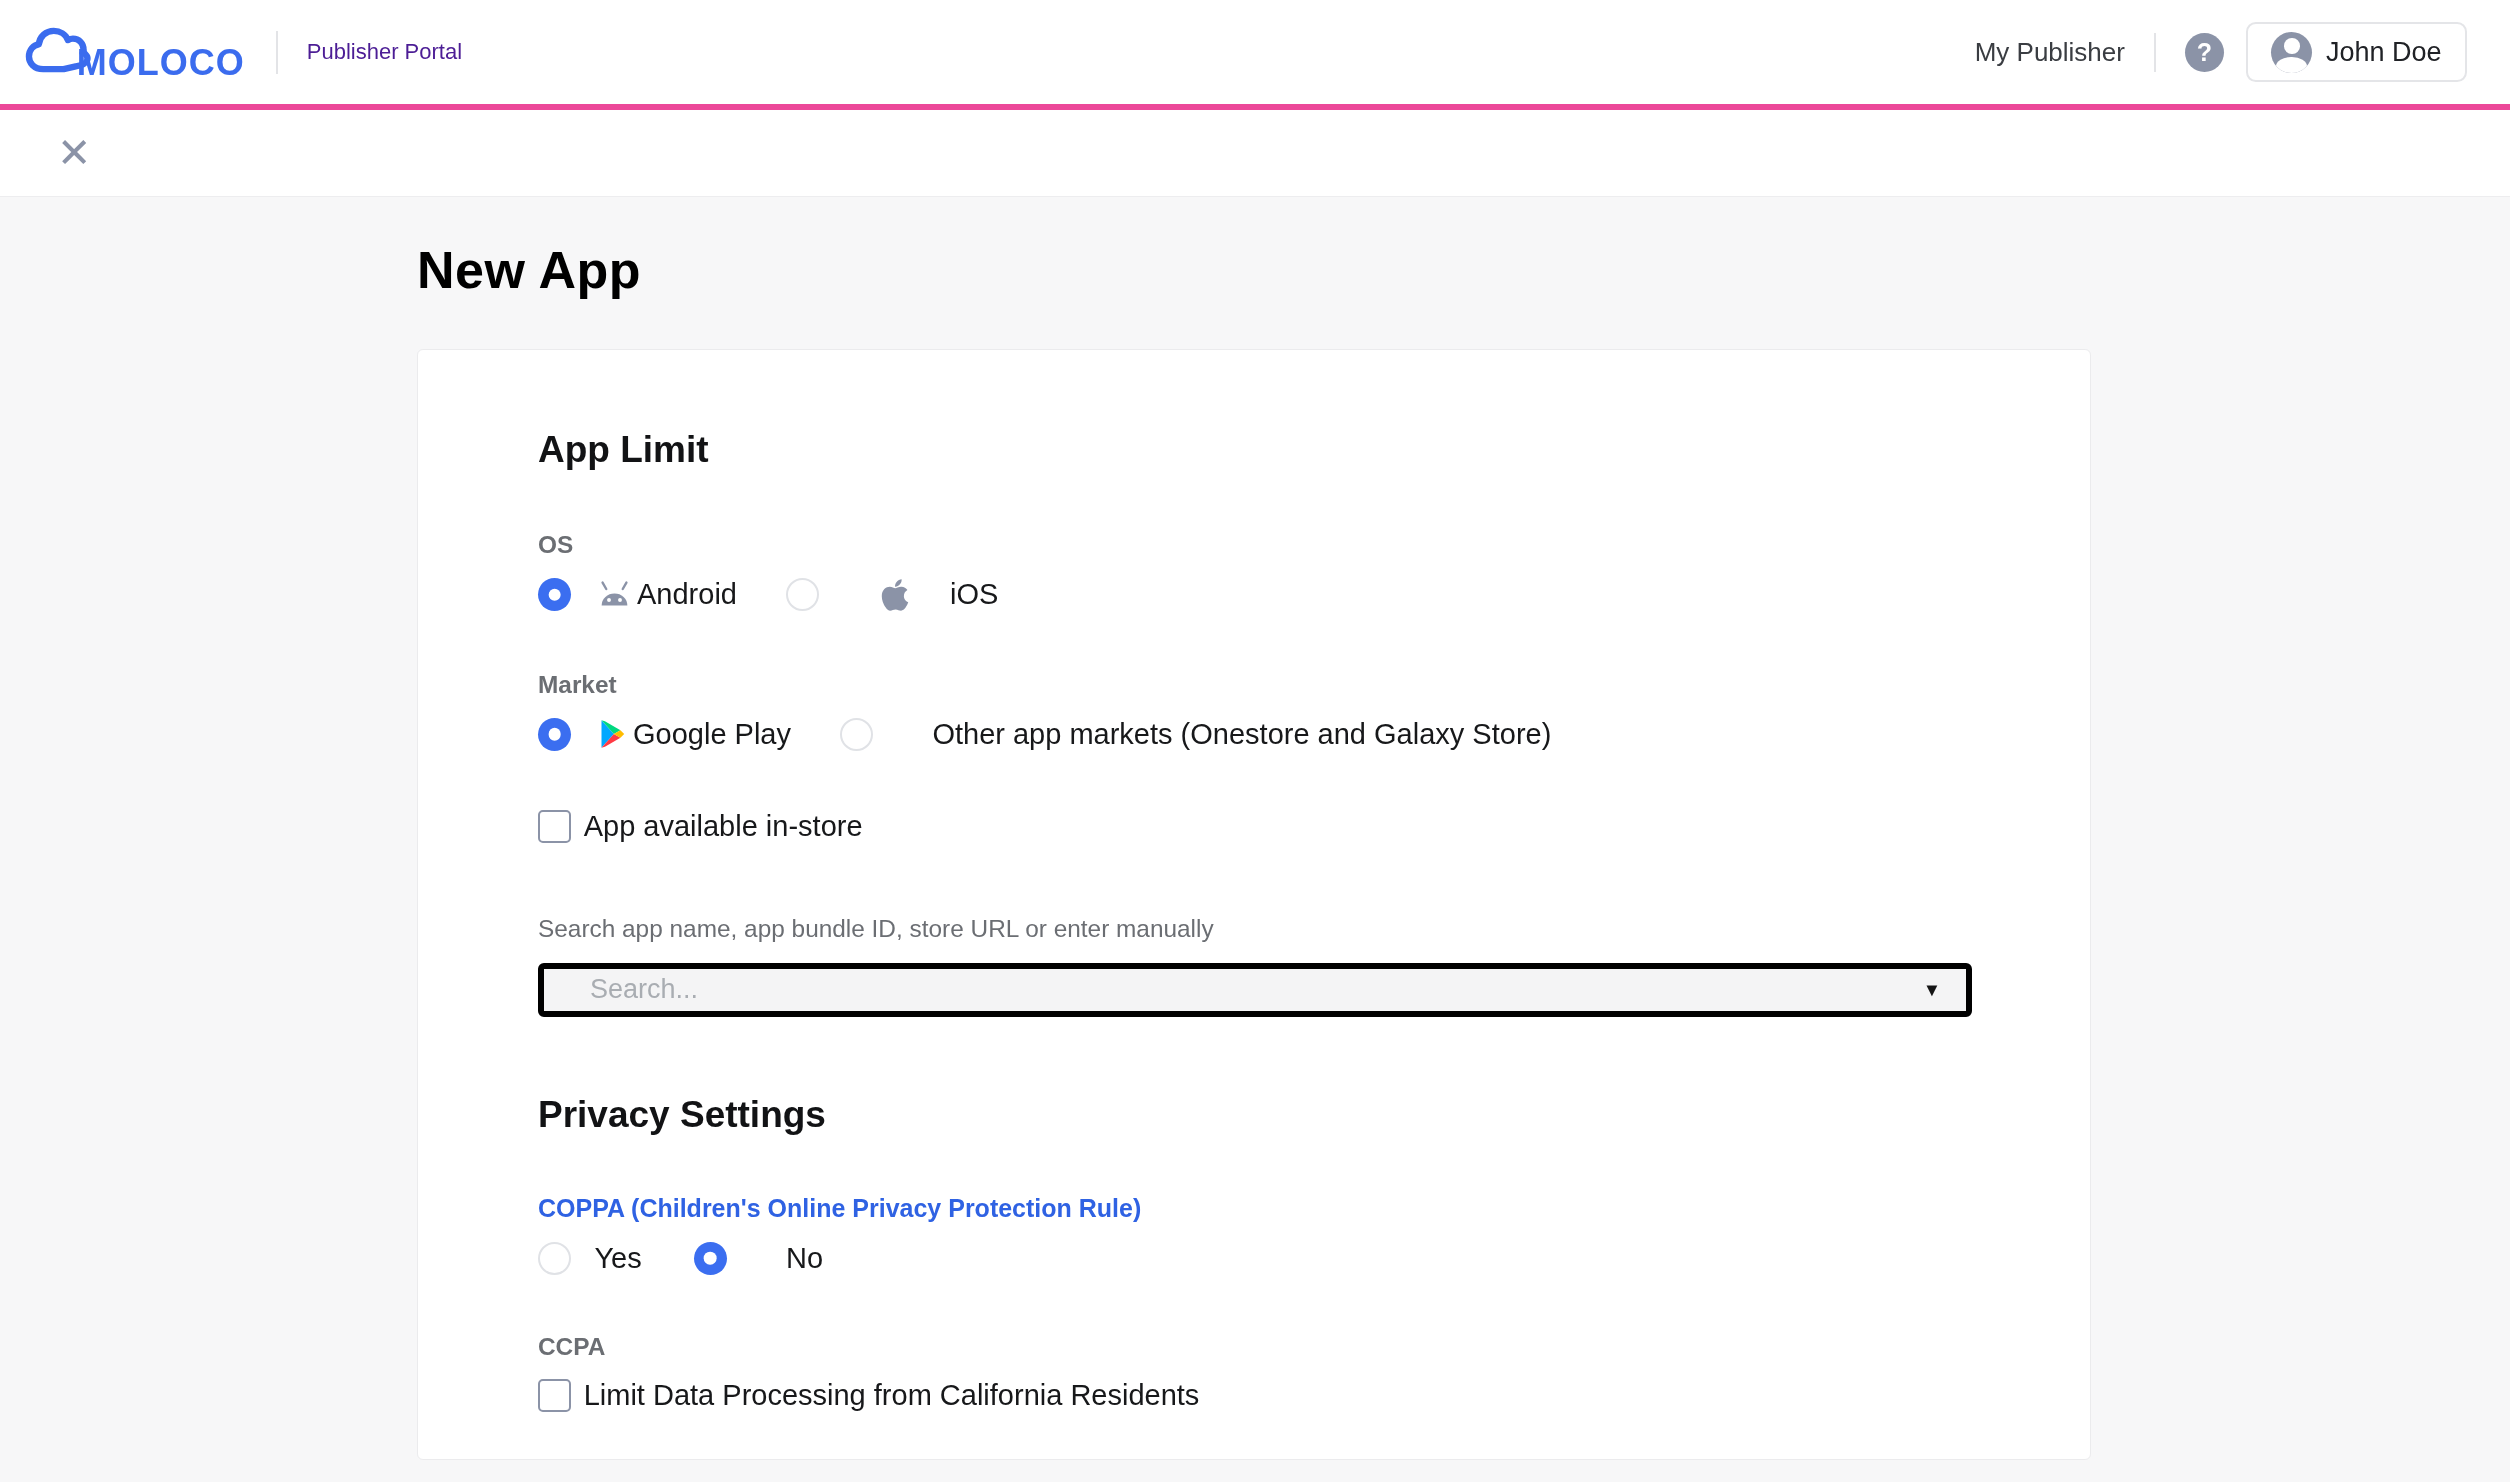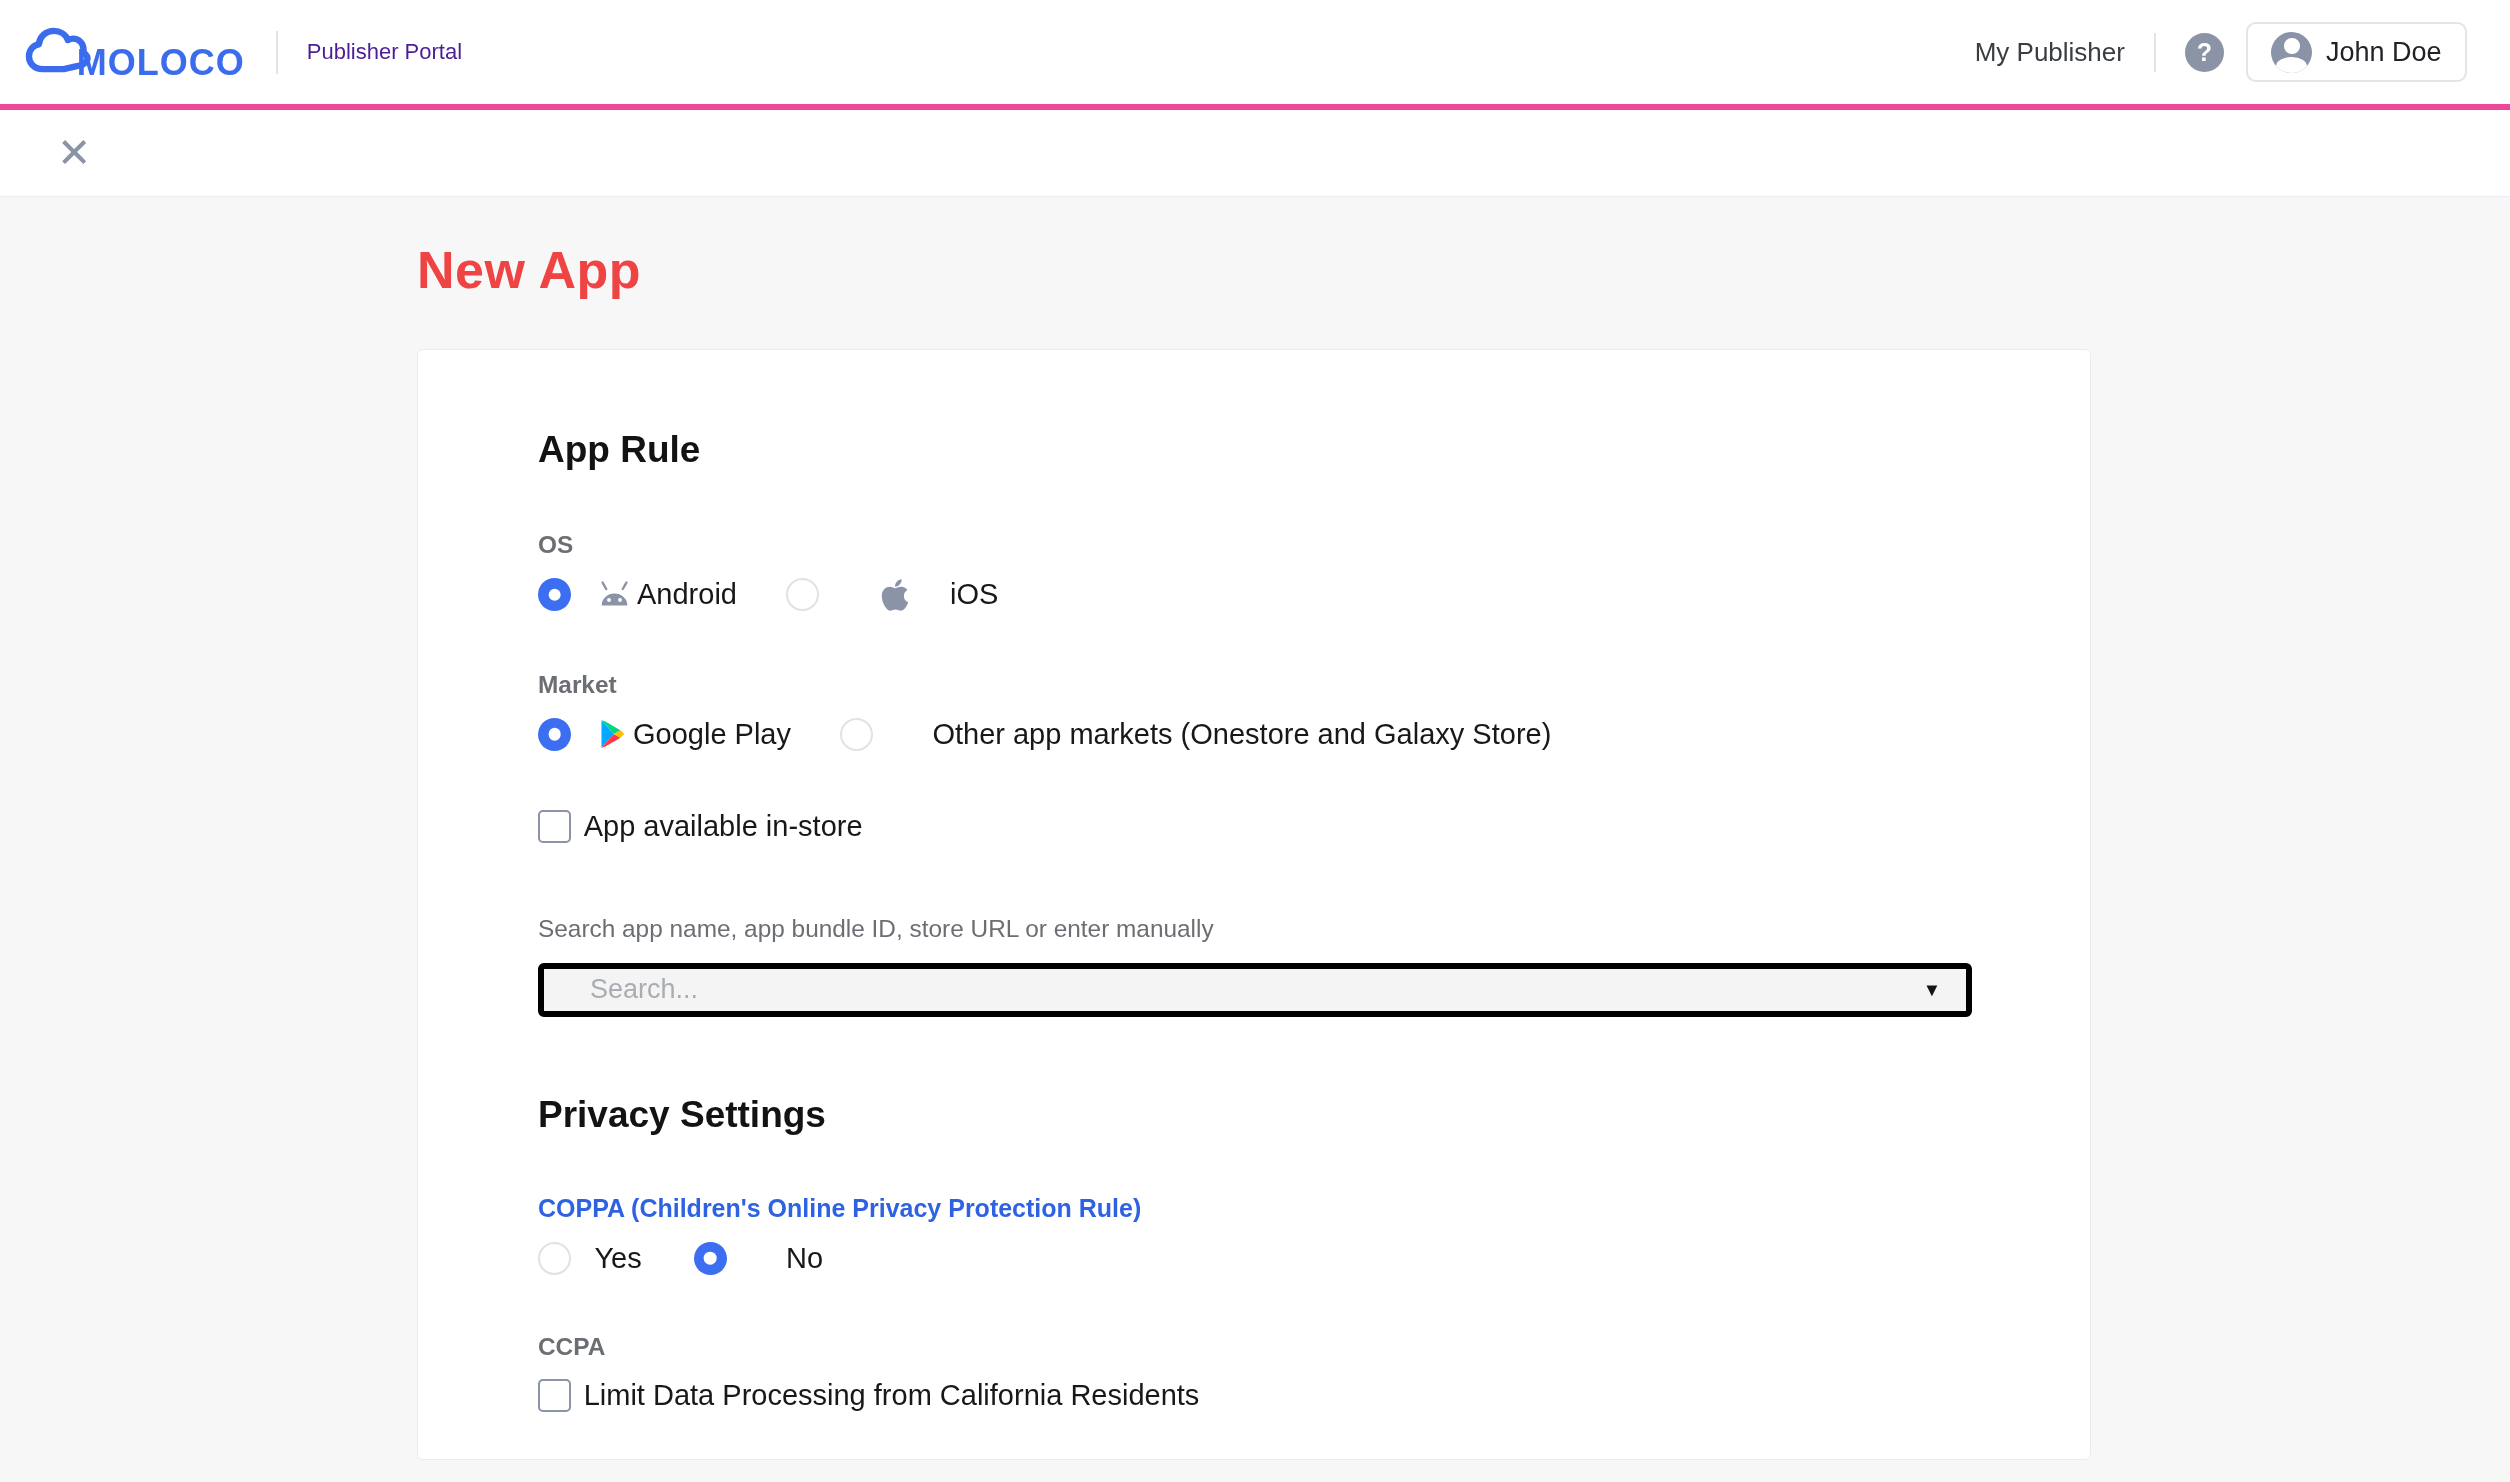--- a/index.html
+++ b/index.html
@@ -26,21 +26,21 @@
   .avatar::after { content:""; position:absolute; top:25px; left:4.9px; width:31px; height:19.5px; border-radius:50%; background:#fff; }
   .user-name { font-size:27px; font-weight:500; color:#202226; }
 
   
   .toolbar { width:100%; height:87px; background:#ffffff; border-bottom:1px solid #ededef;
     display:flex; align-items:center; padding-left:57px; }
   .close-btn { font-size:41px; color:#8b93a7; line-height:1; cursor:pointer; font-weight:400; }
 
   
   .page { padding-left:417px; padding-top:43px; }
-  .page-title { font-size:52px; font-weight:700; color:#ef4444; letter-spacing:0.5px; }
+  .page-title { font-size:52px; font-weight:700; color:#000000; letter-spacing:0.5px; }
 
   .card { margin-top:49px; width:1674px; height:1111px; background:#ffffff;
     border:1px solid #ebebed; border-radius:5.9px; padding:79px 120px 0 120px; }
 
   .section-heading { font-size:37px; font-weight:700; color:#121315; }
   .field-label { font-size:24.4px; font-weight:600; color:#6b6e73; }
   .lbl-os { margin-top:60px; }
   .lbl-market { margin-top:59px; }
   .lbl-ccpa { margin-top:58px; }
 
@@ -105,21 +105,21 @@
 
 <div class="toolbar">
   <span class="close-btn">✕</span>
 </div>
 
 <div class="page">
   <h1 class="page-title">New App</h1>
 
   <div class="card">
 
-    <h2 class="section-heading">App Rule</h2>
+    <h2 class="section-heading">App Limit</h2>
 
     
     <div class="field-label lbl-os">OS</div>
     <div class="radio-row">
       <div class="opt">
         <span class="radio sel"></span>
         <span class="opt-icon">
           <svg width="37" height="33" viewBox="0 0 40 36">
             <path d="M6 30 a14 13 0 0 1 28 0 z" fill="#8b93a7"></path>
             <line x1="11" y1="12" x2="7" y2="5" stroke="#8b93a7" stroke-width="2.6" stroke-linecap="round"></line>

